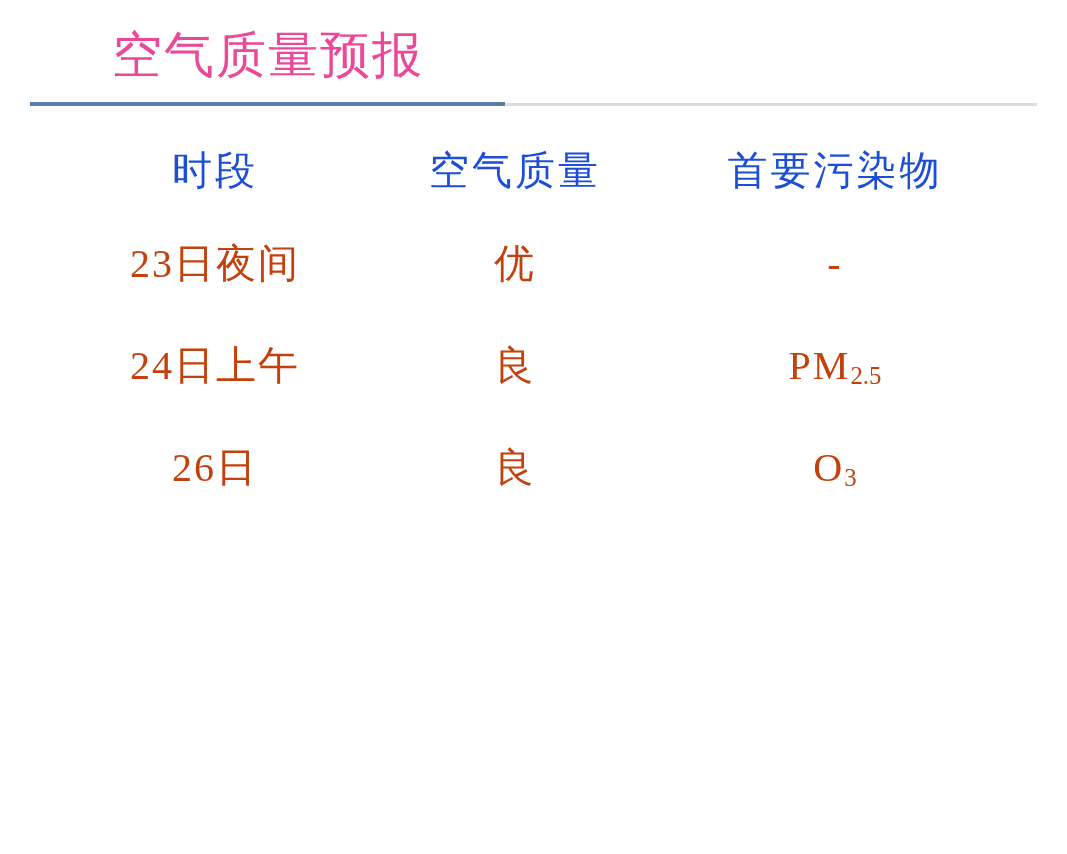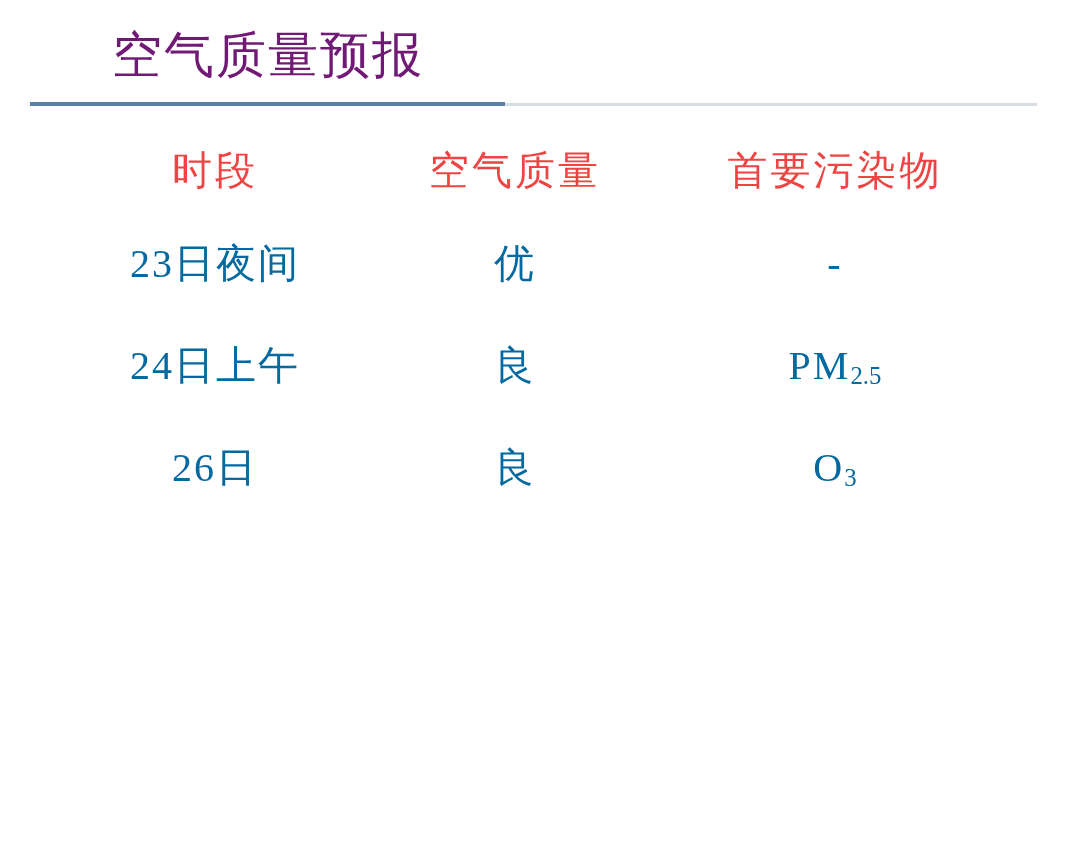--- a/index.html
+++ b/index.html
@@ -17,21 +17,21 @@
     position: relative;
     width: 1067px;
     height: 854px;
     box-sizing: border-box;
   }
   .title {
     position: absolute;
     left: 112px;
     top: 22px;
     font-size: 50px;
-    color: #701a75;
+    color: #ec4899;
     letter-spacing: 2px;
     font-family: "Liberation Serif", "DejaVu Serif", serif;
     white-space: nowrap;
   }
   .title-rule {
     position: absolute;
     left: 30px;
     top: 103px;
     width: 1007px;
     height: 3px;
@@ -55,28 +55,28 @@
   }
   table.forecast th,
   table.forecast td {
     text-align: center;
     vertical-align: middle;
     padding: 0;
     font-weight: normal;
   }
   table.forecast th {
     font-size: 40px;
-    color: #ef4444;
+    color: #1d4ed8;
     height: 84px;
     font-family: "Liberation Serif", "DejaVu Serif", serif;
     letter-spacing: 3px;
   }
   table.forecast td {
     font-size: 40px;
-    color: #0369a1;
+    color: #c2410c;
     height: 102px;
     font-family: "Liberation Serif", "DejaVu Serif", serif;
     letter-spacing: 2px;
   }
   table.forecast col.c1 { width: 310px; }
   table.forecast col.c2 { width: 290px; }
   table.forecast col.c3 { width: 350px; }
   .pollutant {
     white-space: nowrap;
   }

